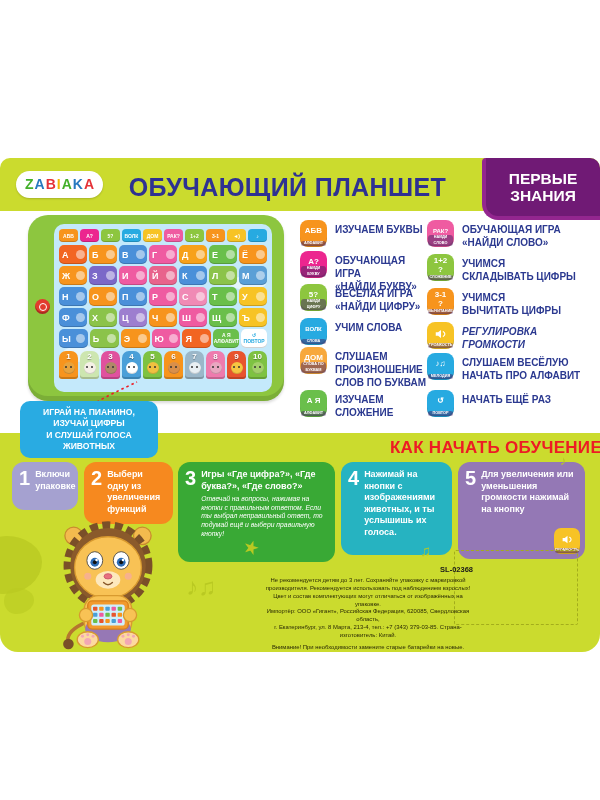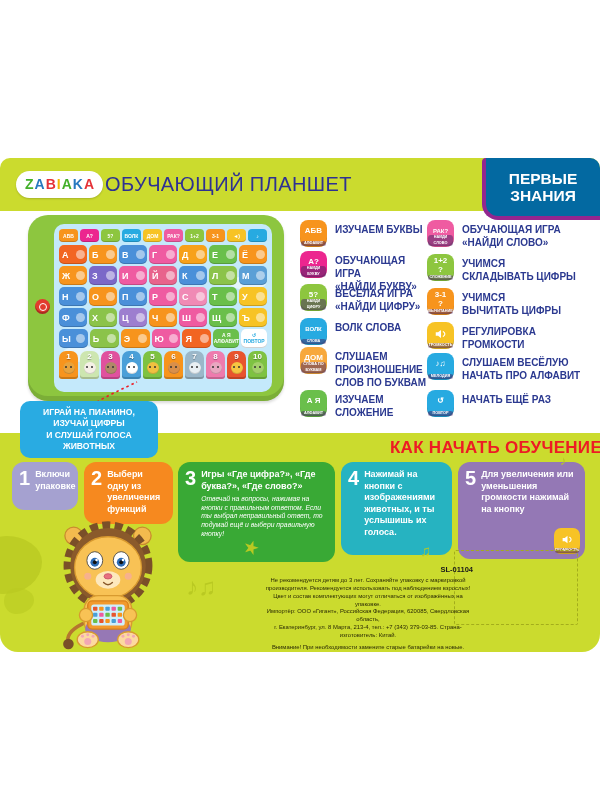--- a/index.html
+++ b/index.html
@@ -6,23 +6,23 @@
   .page{position:relative;width:600px;height:800px;background:#fff;overflow:hidden;
         font-family:"Liberation Sans",sans-serif;}
   .panel{position:absolute;left:0;top:158px;width:600px;height:494px;background:#cbdb2e;
          border-radius:10px 10px 18px 18px;overflow:hidden;}
   .white-area{position:absolute;top:53px;left:0;width:600px;height:222px;background:#fff;}
 
   
   .logo{position:absolute;left:16px;top:13px;height:27px;background:#fff;border-radius:14px;
         padding:0 9px;display:flex;align-items:center;gap:1px;box-shadow:0 1px 2px rgba(0,0,0,.18);z-index:3;}
   .logo span{font-weight:bold;font-size:14px;line-height:27px;}
-  .title{position:absolute;left:105px;top:15px;width:365px;font-size:20px;
-         font-weight:normal;color:#2e3192;letter-spacing:.4px;z-index:3;}
-  .badge{position:absolute;right:0;top:0;width:114px;height:58px;background:#0369a1;
+  .title{position:absolute;left:105px;top:15px;width:365px;text-align:center;font-size:25px;
+         font-weight:bold;color:#2e3192;letter-spacing:.4px;z-index:3;}
+  .badge{position:absolute;right:0;top:0;width:114px;height:58px;background:#701a75;
          border-left:4px solid #93268f;border-bottom:4px solid #93268f;border-radius:4px 0 0 16px;
          color:#fff;font-weight:bold;font-size:15.5px;line-height:1.12;text-align:center;
          display:flex;align-items:center;justify-content:center;white-space:pre-line;z-index:3;}
 
   
   .tablet{position:absolute;left:28px;top:57px;width:256px;height:186px;background:#8dc63f;
           border-radius:20px;box-shadow:inset 0 -5px 0 rgba(0,0,0,.12), 0 2px 3px rgba(0,0,0,.15);z-index:2;}
   .power{position:absolute;left:7px;top:84px;width:15px;height:15px;border-radius:50%;background:#e23b2e;
          box-shadow:inset 0 -2px 0 rgba(0,0,0,.25);}
   .power::after{content:"";position:absolute;inset:3.5px;border:1.4px solid #fff;border-radius:50%;}
@@ -245,21 +245,21 @@
           <div class="ftext">ОБУЧАЮЩАЯ ИГРА
 «НАЙДИ БУКВУ»</div>
         </div>
         <div class="feat" style="height: 34px;">
           <div class="ficon" style="background: rgb(141, 198, 63);">5?<div class="ftag">НАЙДИ ЦИФРУ</div></div>
           <div class="ftext">ВЕСЁЛАЯ ИГРА
 «НАЙДИ ЦИФРУ»</div>
         </div>
         <div class="feat" style="height: 29px;">
           <div class="ficon" style="background: rgb(39, 170, 225); font-size: 6px;">ВОЛК<div class="ftag">СЛОВА</div></div>
-          <div class="ftext">ВОЛК СЛОВА</div>
+          <div class="ftext">УЧИМ СЛОВА</div>
         </div>
         <div class="feat" style="height: 43px;">
           <div class="ficon" style="background: rgb(247, 168, 60);">ДОМ<div class="ftag">СЛОВА ПО БУКВАМ</div></div>
           <div class="ftext">СЛУШАЕМ
 ПРОИЗНОШЕНИЕ
 СЛОВ ПО БУКВАМ</div>
         </div>
         <div class="feat" style="height: 27px;">
           <div class="ficon" style="background: rgb(106, 191, 75);">А Я<div class="ftag">АЛФАВИТ</div></div>
           <div class="ftext">ИЗУЧАЕМ СЛОЖЕНИЕ</div>
@@ -276,21 +276,21 @@
 ?<div class="ftag">СЛОЖЕНИЕ</div></div>
           <div class="ftext">УЧИМСЯ
 СКЛАДЫВАТЬ ЦИФРЫ</div>
         </div>
         <div class="feat" style="height: 34px;">
           <div class="ficon" style="background: rgb(247, 148, 29);">3-1
 ?<div class="ftag">ВЫЧИТАНИЕ</div></div>
           <div class="ftext">УЧИМСЯ
 ВЫЧИТАТЬ ЦИФРЫ</div>
         </div>
-        <div class="feat" style="height: 31px;">
+        <div class="feat" style="height: 31px; font-style: italic;">
           <div class="ficon" style="background: rgb(247, 195, 37);"><svg width="14" height="14" viewBox="0 0 24 24">
               <path d="M3 9v6h4l5 4V5L7 9H3z" fill="#fff"></path>
               <path d="M16 8c1.6 1 2.6 2.3 2.6 4s-1 3-2.6 4" stroke="#fff" stroke-width="2" fill="none" stroke-linecap="round"></path>
             </svg><div class="ftag">ГРОМКОСТЬ</div></div>
           <div class="ftext">РЕГУЛИРОВКА
 ГРОМКОСТИ</div>
         </div>
         <div class="feat" style="height: 37px;">
           <div class="ficon" style="background: rgb(39, 170, 225);">♪♫<div class="ftag">МЕЛОДИЯ</div></div>
           <div class="ftext">СЛУШАЕМ ВЕСЁЛУЮ
@@ -400,21 +400,21 @@
       <circle cx="52" cy="138" r="4" fill="#f2a7b5"></circle>
         <circle cx="98" cy="138" r="4" fill="#f2a7b5"></circle>
       <circle cx="46" cy="132" r="1.7" fill="#f2a7b5"></circle>
         <circle cx="52" cy="130.5" r="1.7" fill="#f2a7b5"></circle>
         <circle cx="58" cy="132" r="1.7" fill="#f2a7b5"></circle>
       <circle cx="92" cy="132" r="1.7" fill="#f2a7b5"></circle>
         <circle cx="98" cy="130.5" r="1.7" fill="#f2a7b5"></circle>
         <circle cx="104" cy="132" r="1.7" fill="#f2a7b5"></circle>
     </svg>
 
-    <div class="code">SL-01104</div>
+    <div class="code">SL-02368</div>
     <div class="fine" id="fine">
         <p>Не рекомендуется детям до 3 лет. Сохраняйте упаковку с маркировкой</p>
         <p>производителя. Рекомендуется использовать под наблюдением взрослых!</p>
         <p>Цвет и состав комплектующих могут отличаться от изображённых на упаковке.</p>
         <p>Импортёр: ООО «Гигант», Российская Федерация, 620085, Свердловская область,</p>
         <p>г. Екатеринбург, ул. 8 Марта, 213-4, тел.: +7 (343) 379-03-85. Страна-изготовитель: Китай.</p>
         <div class="gap"></div>
         <p>Внимание! При необходимости замените старые батарейки на новые.</p>
         <p>В товаре используются 3 батарейки типа ААА. Батарейки в комплект входят.</p>
       </div>

